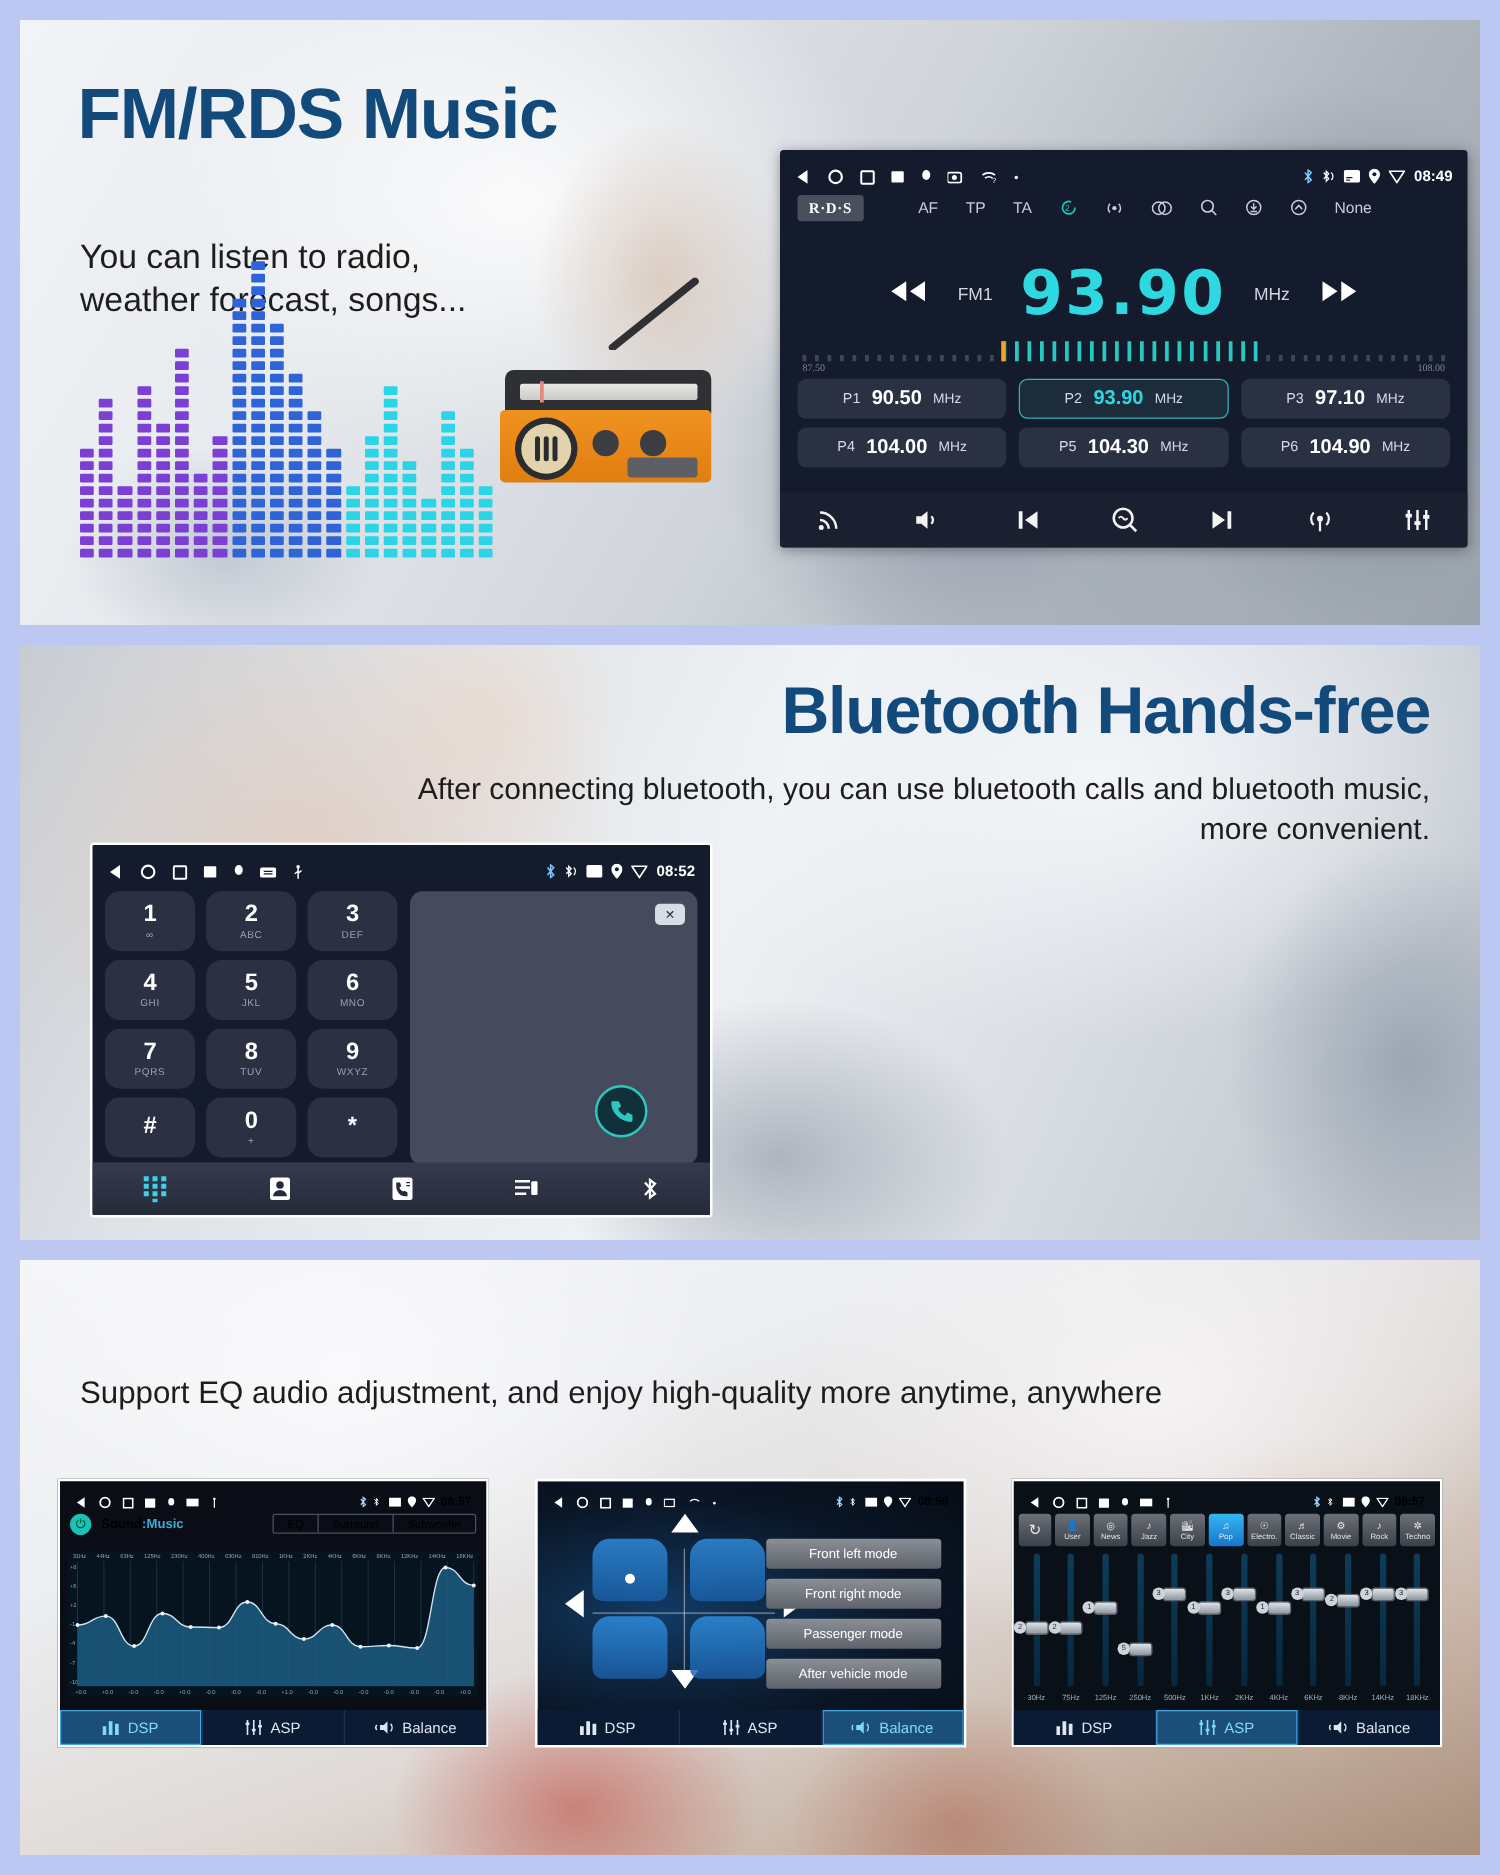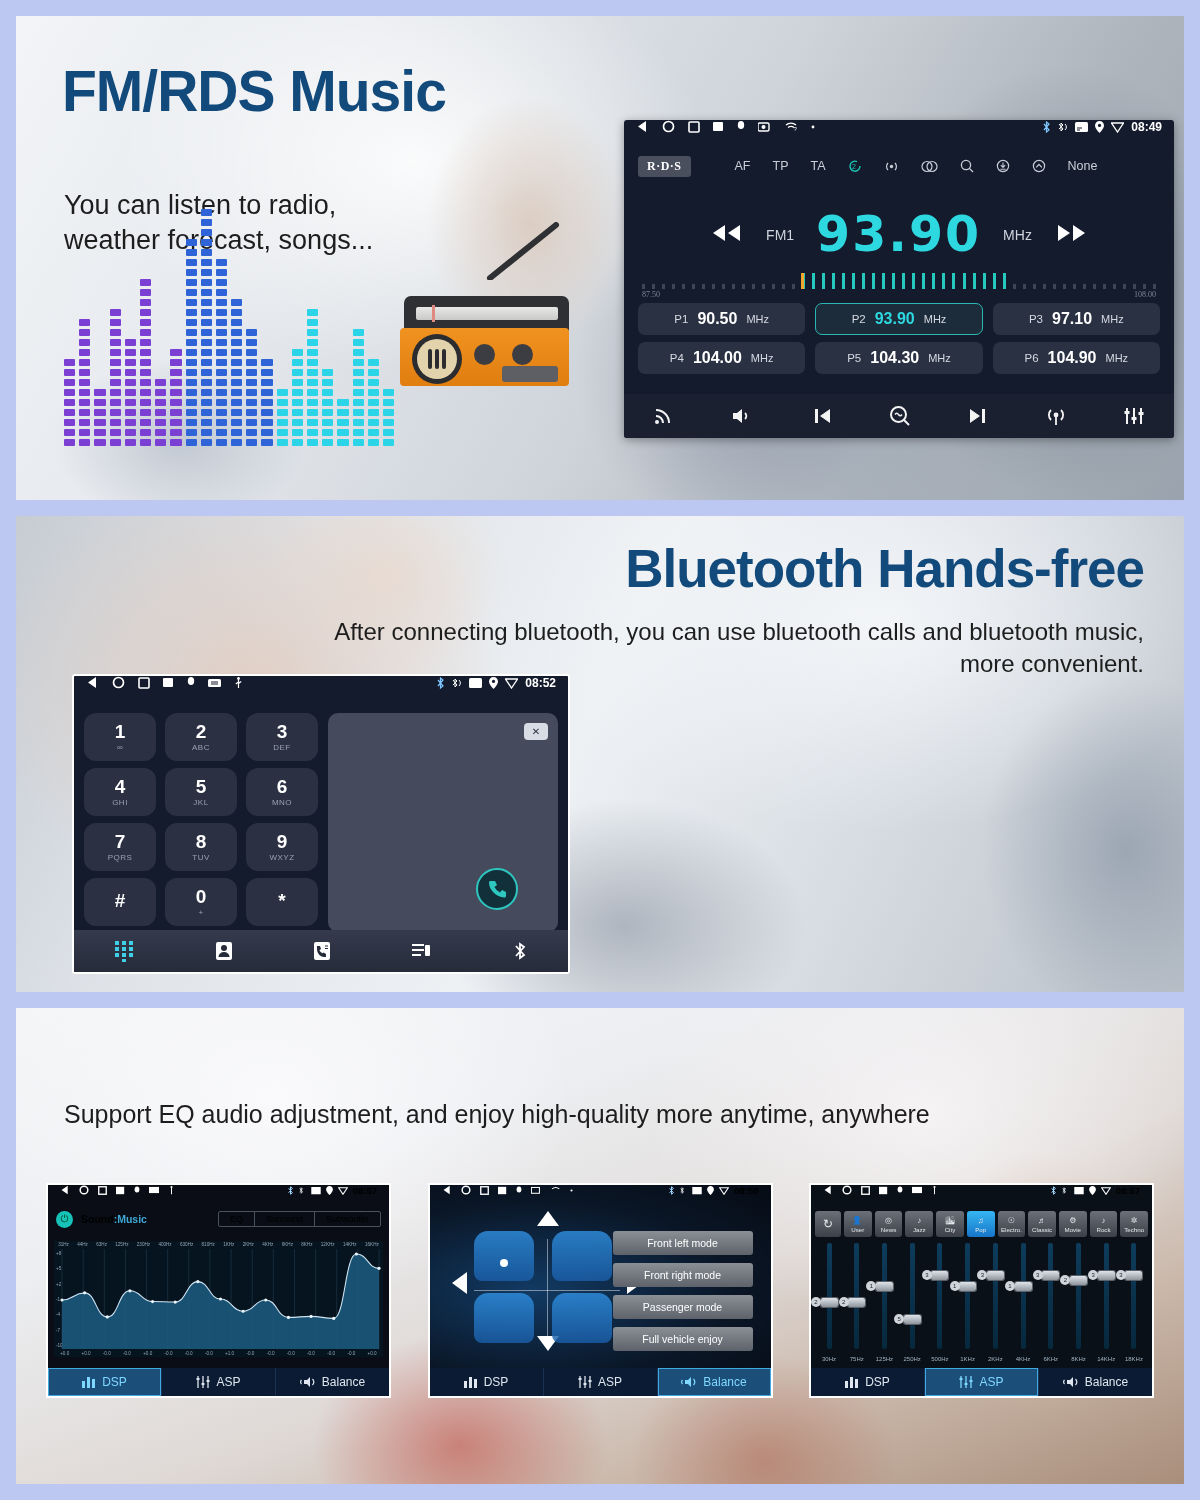--- a/index.html
+++ b/index.html
@@ -47,21 +47,21 @@
   .r-body { position:absolute; left:6px; top:54px; width:169px; height:58px; background:linear-gradient(#f09220,#e07e10); border-radius:4px; }
   .r-spk { position:absolute; left:18px; top:60px; width:50px; height:50px; border-radius:50%; background:#2b2c2f; }
   .r-spk i{ position:absolute; left:5px; top:5px; width:40px; height:40px; border-radius:50%; background:#e2d3ad; }
   .r-spk b{ position:absolute; width:4px; height:20px; background:#2b2c2f; border-radius:2px; top:15px;}
   .r-knob { position:absolute; width:21px; height:21px; border-radius:50%; background:#3b3d42; top:70px; }
   .r-bar { position:absolute; left:108px; top:92px; width:56px; height:16px; background:#5d5f64; border-radius:3px; }
 
   
   .hu { position:absolute; background:#141b2d; border-radius:3px; overflow:hidden; color:#fff; }
   .hu1 { left:608px; top:104px; width:550px; height:318px; box-shadow:0 2px 10px rgba(0,0,0,.35); }
-  .statusbar { height:28px; display:flex; align-items:flex-start; padding:0 12px; font-size:12px; }
+  .statusbar { height:28px; display:flex; align-items:flex-end; padding:0 12px; font-size:12px; }
   .sb-left { display:flex; align-items:center; gap:13px; }
   .sb-right { margin-left:auto; display:flex; align-items:center; gap:7px; font-size:12px; font-weight:bold;}
   .ico { display:inline-flex; align-items:center; justify-content:center; }
 
   .rds-bar { height:36px; display:flex; align-items:center; padding:0 14px; gap:0; }
   .rds-chip { background:#4a4f5e; border-radius:3px; padding:3px 9px; font-size:12px; font-weight:bold; font-family:"Liberation Serif",serif; letter-spacing:.5px;}
   .rds-items { display:flex; align-items:center; gap:22px; margin-left:44px; font-size:12.5px; color:#c9cdd6; }
   .rds-items .on { color:#18c5b4; }
 
   .freqrow { display:flex; align-items:center; justify-content:center; gap:22px; margin-top:22px; }
@@ -1276,21 +1276,21 @@
             <div class="seat" style="left:80px;top:62px"></div>
             <div class="cross-v"></div>
               <div class="cross-h"></div>
             <div class="dot"></div>
           </div>
 
           <div class="modes" id="balance-modes">
               <div class="mbtn">Front left mode</div>
               <div class="mbtn">Front right mode</div>
               <div class="mbtn">Passenger mode</div>
-              <div class="mbtn">Full vehicle enjoy</div>
+              <div class="mbtn">After vehicle mode</div>
             </div>
         </div>
 
         <div class="tabbar">
           <div>
               <svg width="14" height="12" viewBox="0 0 14 12">
                 <rect x="0" y="5" width="3" height="7" fill="#dfe6f0"></rect>
                 <rect x="5" y="1" width="3" height="11" fill="#dfe6f0"></rect>
                 <rect x="10" y="3" width="3" height="9" fill="#dfe6f0"></rect>
               </svg>

